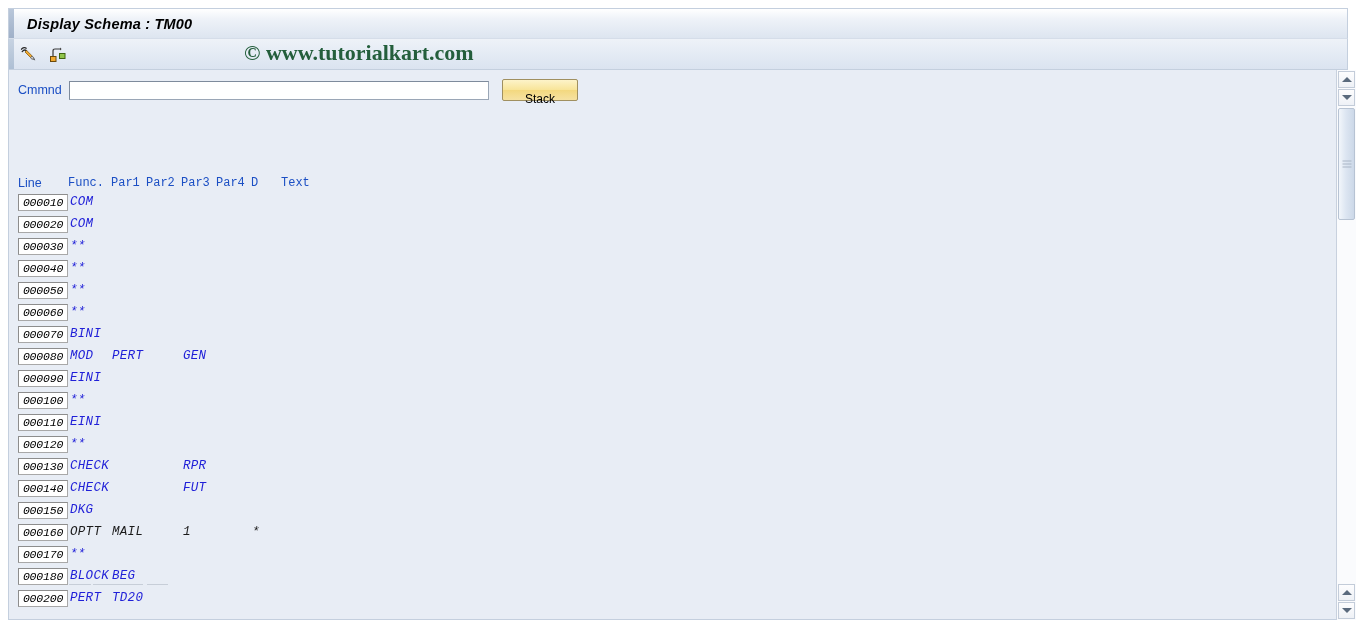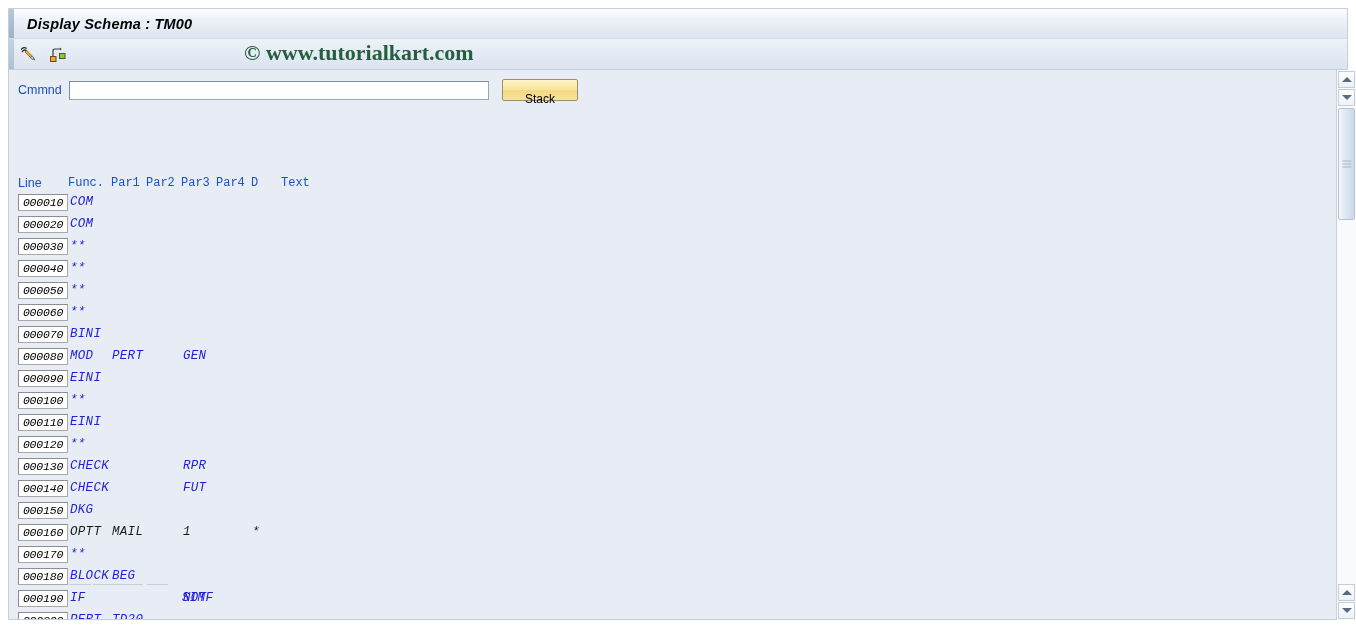--- a/index.html
+++ b/index.html
@@ -443,26 +443,20 @@
         <div class="srow">
           <div class="lineno">000170</div>
           <div class="cell c-func">**</div>
         </div>
         <div class="srow">
           <div class="lineno">000180</div>
           <div class="cell c-func">BLOCK</div>
           <div class="cell c-p1">BEG</div>
         </div>
         <div class="srow">
-          <div class="lineno">000190</div>
-          <div class="cell c-func">IF</div>
-          <div class="cell c-p2">NOT</div>
-          <div class="cell c-p3">SIMF</div>
-        </div>
-        <div class="srow">
           <div class="lineno">000200</div>
           <div class="cell c-func">PERT</div>
           <div class="cell c-p1">TD20</div>
         </div>
       </div>
 
     <div class="bottom-lines">
       <div class="bline bl1"></div>
       <div class="bline bl2"></div>
       <div class="bline bl3"></div>

